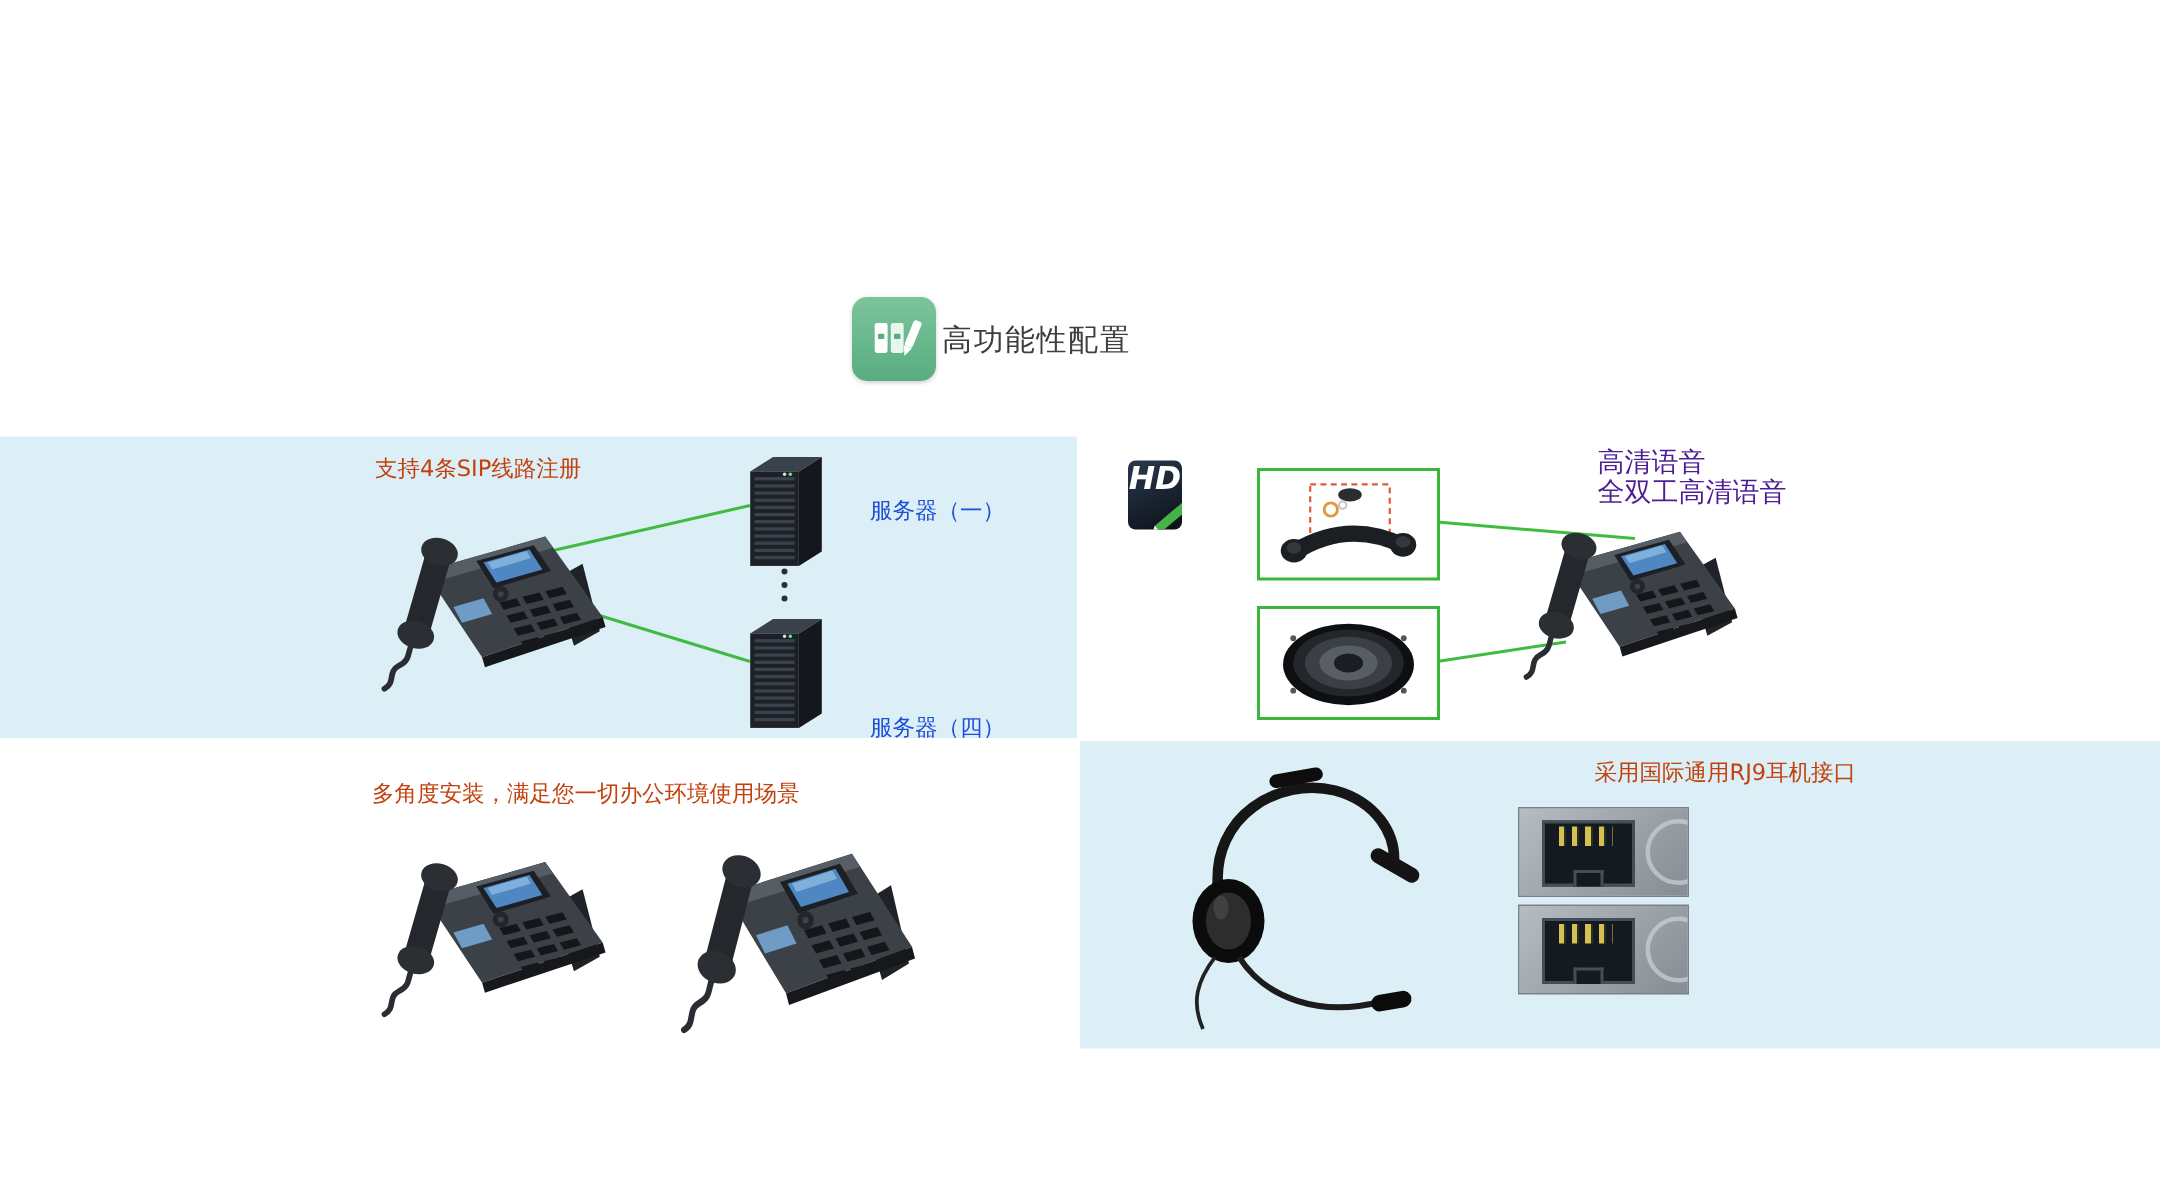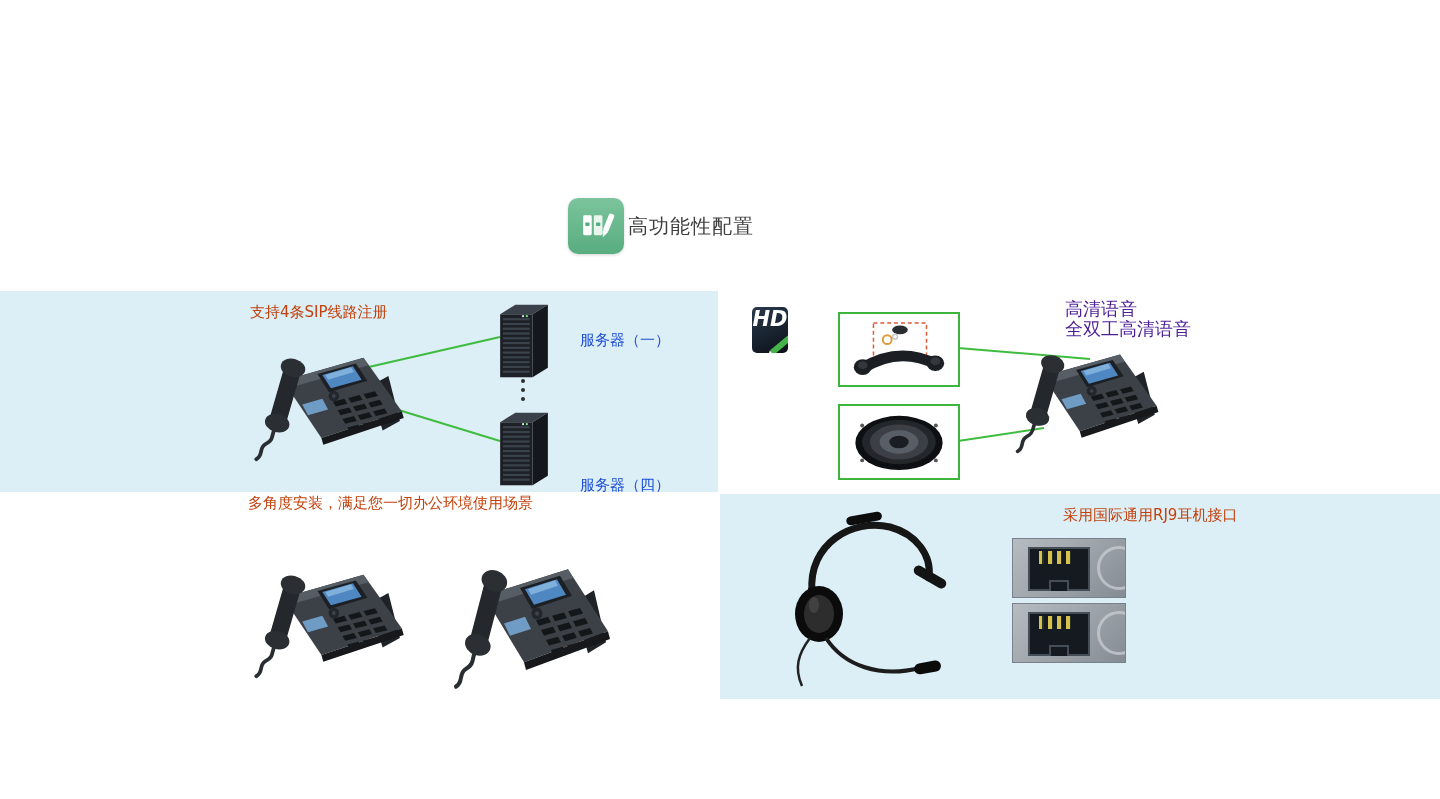--- a/index.html
+++ b/index.html
@@ -259,21 +259,21 @@
     <svg class="abs" style="left:290px;top:36px;" width="156" height="128" viewBox="0 0 170 140">
         <use href="#sym-phone"></use>
       </svg>
     <div class="hd-text" style="left:345px;top:8px;">
       <div>高清语音</div>
       <div>全双工高清语音</div>
     </div>
   </div>
 
   <div id="panel-mount" class="panel panel-white">
-    <div class="panel-title" style="left:248px;top:0;">多角度安装，满足您一切办公环境使用场景</div>
+    <div class="panel-title" style="left:248px;top:26px;">多角度安装，满足您一切办公环境使用场景</div>
     <svg class="abs" style="left:248px;top:52px;" width="164" height="134" viewBox="0 0 170 140">
         <use href="#sym-phone"></use>
       </svg>
     <svg class="abs" style="left:448px;top:42px;" width="170" height="155" viewBox="0 0 170 140" preserveAspectRatio="none">
         <use href="#sym-phone"></use>
       </svg>
   </div>
 
   <div id="panel-rj9" class="panel panel-blue">
     <div class="panel-title" style="left:343px;top:12px;">采用国际通用RJ9耳机接口</div>

